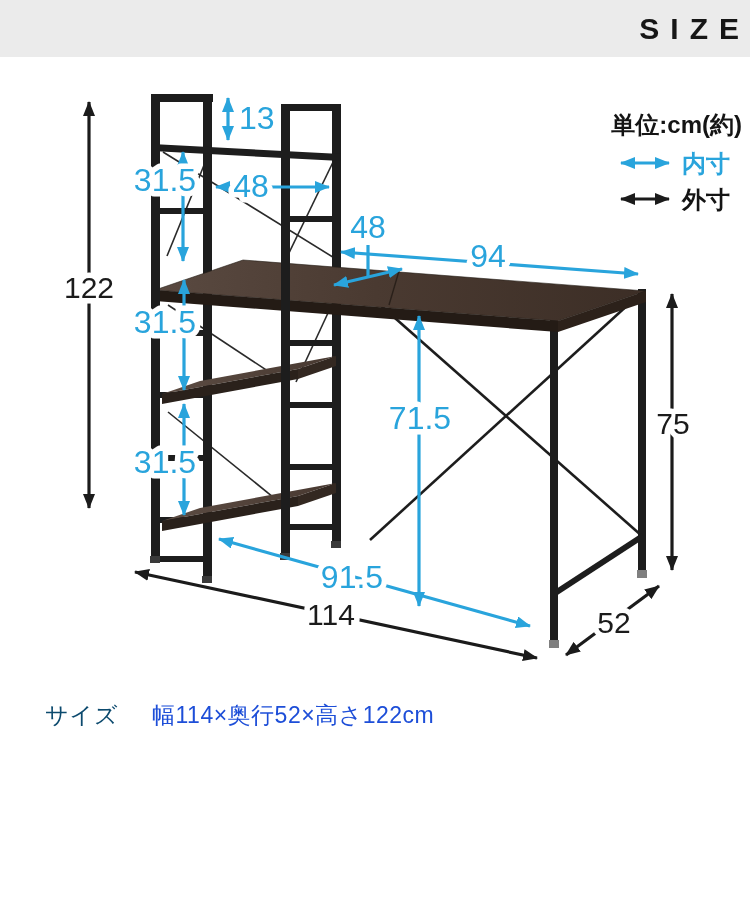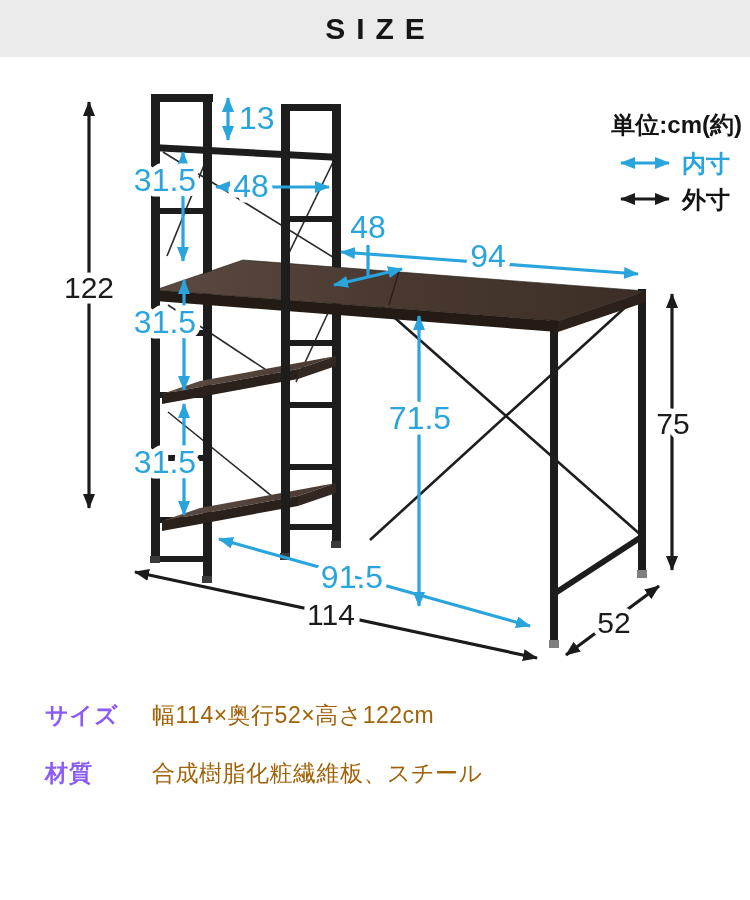--- a/index.html
+++ b/index.html
@@ -2,38 +2,38 @@
 <html><head>
 <meta charset="utf-8">
 <style>
   html,body{margin:0;padding:0;}
   body{
     width:750px;height:900px;position:relative;background:#ffffff;
     font-family:"Liberation Sans","DejaVu Sans",sans-serif;overflow:hidden;
   }
   .banner{
     position:absolute;top:0;left:0;width:750px;height:57px;background:#ebebeb;
-    display:flex;align-items:center;justify-content:center;
+    display:flex;align-items:center;justify-content:flex-end;
   }
   .banner h1{
     margin:0;font-size:30px;font-weight:700;color:#161616;
     letter-spacing:11px;text-indent:11px;
   }
   svg.diagram{position:absolute;left:0;top:0;}
   svg text{font-family:"Liberation Sans","DejaVu Sans",sans-serif;}
   .dim-blue{fill:#29a4dc;font-size:32px;font-weight:400;}
   .dim-black{fill:#1b1b1b;font-size:30px;font-weight:400;}
   .halo{paint-order:stroke;stroke:#ffffff;stroke-width:11px;stroke-linejoin:round;}
   .lgd-unit{fill:#141414;font-size:24px;font-weight:600;}
   .lgd-blue{fill:#29a4dc;font-size:24px;font-weight:600;}
   .lgd-black{fill:#141414;font-size:24px;font-weight:600;}
   .specs{position:absolute;left:45px;top:700px;width:680px;}
   .spec-row{display:flex;align-items:flex-start;margin-bottom:27px;}
-  .spec-label{width:107px;flex:0 0 107px;font-size:23px;font-weight:700;color:#8b5cf6;letter-spacing:1px;}
-  .spec-value{font-size:23px;font-weight:400;color:#a16207;letter-spacing:0.5px;}
+  .spec-label{width:107px;flex:0 0 107px;font-size:23px;font-weight:400;color:#0c4a6e;letter-spacing:1px;}
+  .spec-value{font-size:23px;font-weight:400;color:#1d4ed8;letter-spacing:0.5px;}
 </style>
 </head>
 <body>
 
 <svg class="diagram" width="750" height="900" viewBox="0 0 750 900">
   <defs>
     <marker id="arrow-blue" viewBox="0 0 15 12" refX="14" refY="6" markerWidth="15" markerHeight="12" markerUnits="userSpaceOnUse" orient="auto-start-reverse">
       <path d="M0,0 L15,6 L0,12 Z" fill="#29a4dc"></path>
     </marker>
     <marker id="arrow-black" viewBox="0 0 15 12" refX="14" refY="6" markerWidth="15" markerHeight="12" markerUnits="userSpaceOnUse" orient="auto-start-reverse">
@@ -206,18 +206,14 @@
 <div class="banner">
   <h1>SIZE</h1>
 </div>
 
 <div class="specs">
   <div class="spec-row">
     <div class="spec-label">サイズ</div>
     <div class="spec-value">幅114×奥行52×高さ122cm</div>
   </div>
   <div class="spec-row">
-    <div class="spec-label">材質</div>
-    <div class="spec-value">合成樹脂化粧繊維板、スチール</div>
-  </div>
-  <div class="spec-row">
   </div>
 </div>
 
 </body></html>

